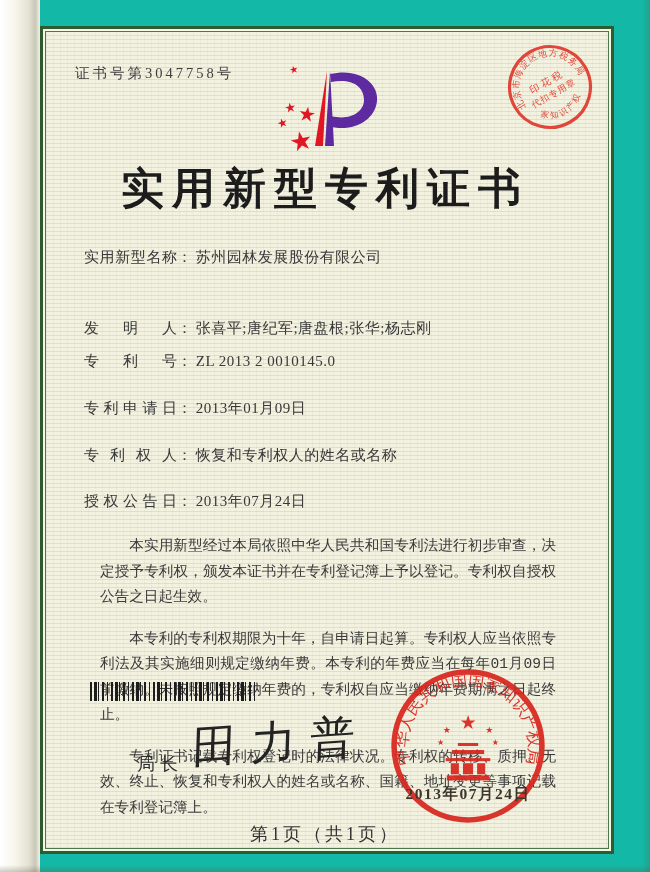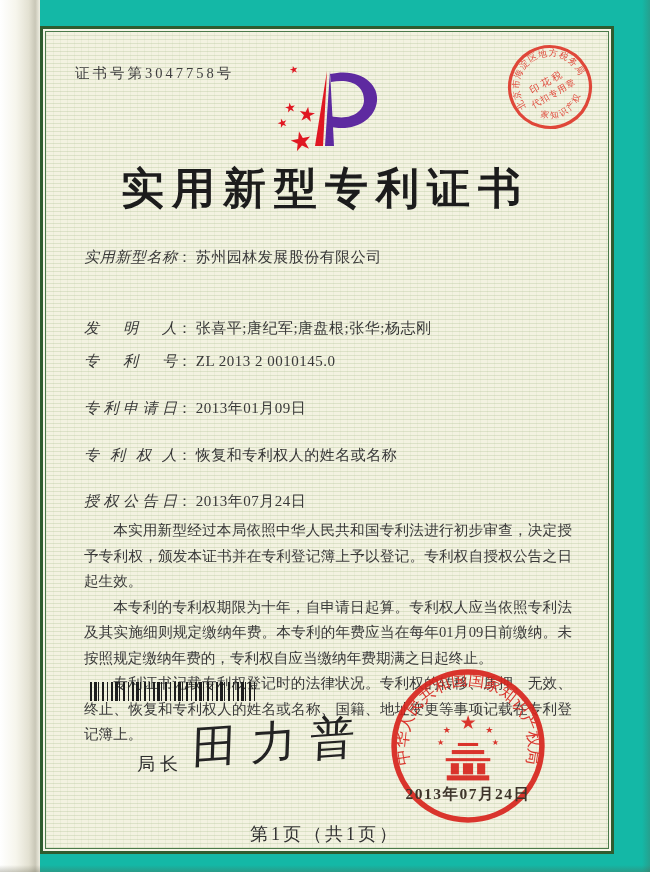--- a/index.html
+++ b/index.html
@@ -43,27 +43,27 @@
   .logo{position:absolute;left:252px;top:54px;width:150px;height:106px;}
   .tax-stamp{
     position:absolute;left:503px;top:40px;width:94px;height:94px;
     transform:rotate(-30deg);opacity:.92;
   }
   .title{
     position:absolute;left:0;right:0;top:160px;text-align:center;
     font-size:43px;font-weight:700;letter-spacing:8px;color:#1c1c1c;
   }
   .frow{position:absolute;left:84px;width:500px;font-size:15px;color:#383838;white-space:nowrap;}
-  .flabel{display:inline-block;min-width:93px;text-align:justify;text-align-last:justify;font-style:italic;}
+  .flabel{display:inline-block;min-width:93px;text-align:justify;text-align-last:justify;}
   .fvalue{letter-spacing:.5px;}
   .paras{
     position:absolute;left:84px;width:488px;top:518px;
     font-size:14.6px;line-height:25.5px;text-align:justify;color:#3a3a3a;
   }
-  .paras p{margin:0;text-indent:2em;}
+  .paras p{margin:16px;text-indent:2em;font-family:Liberation Mono, monospace;}
   .barcode{
     position:absolute;left:90px;top:682px;width:166px;height:19px;
     background:repeating-linear-gradient(90deg,
       #1d1d1d 0 2px, rgba(0,0,0,0) 2px 4px,
       #1d1d1d 4px 7px, rgba(0,0,0,0) 7px 8px,
       #1d1d1d 8px 9px, rgba(0,0,0,0) 9px 12px,
       #1d1d1d 12px 14px, rgba(0,0,0,0) 14px 17px,
       #1d1d1d 17px 18px, rgba(0,0,0,0) 18px 21px);
   }
   .sig-title{

